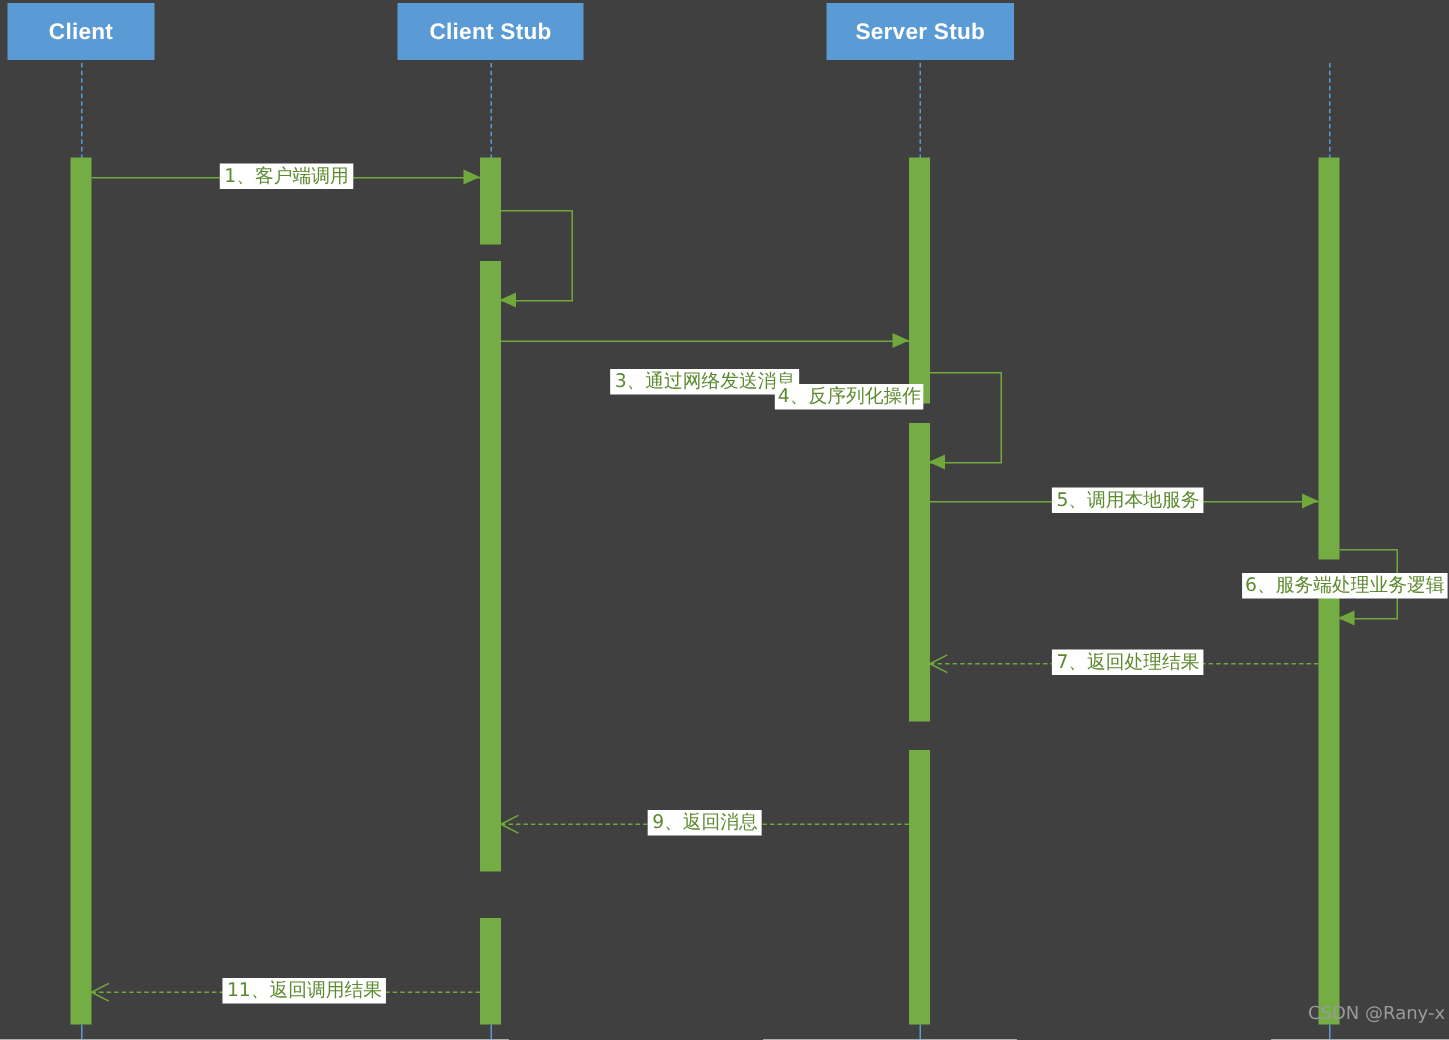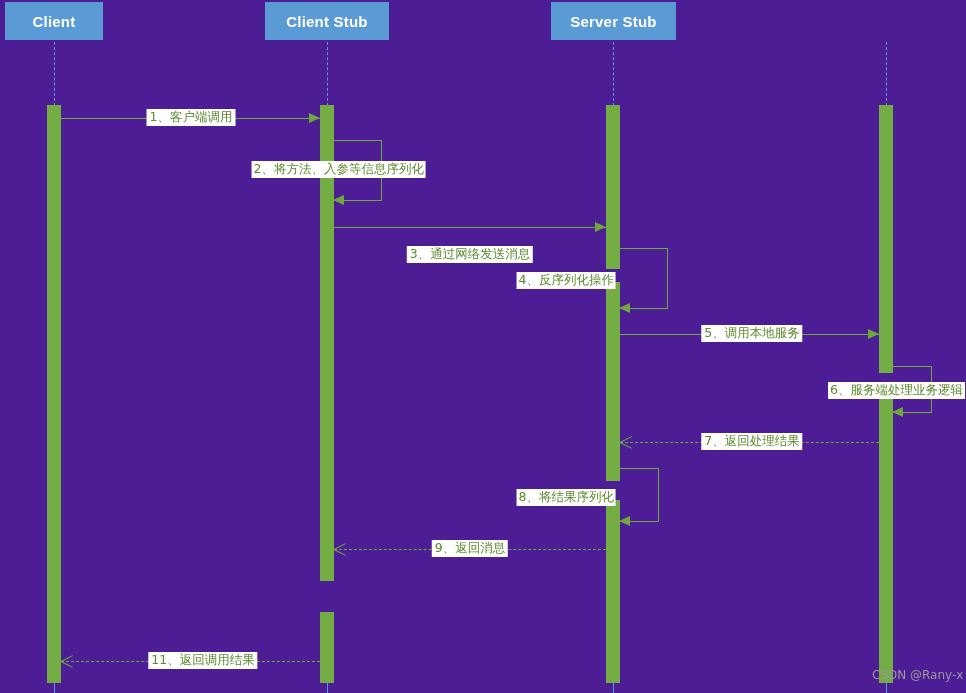--- a/index.html
+++ b/index.html
@@ -7,21 +7,21 @@
     padding: 0;
     background: #ffffff;
   }
   body {
     font-family: "Liberation Sans", "DejaVu Sans", sans-serif;
   }
   #canvas {
     position: relative;
     width: 966px;
     height: 693px;
-    background: #4c1d95;
+    background: #404040;
     overflow: hidden;
   }
 
   
   .actor-box {
     position: absolute;
     top: 2px;
     height: 38px;
     background: #5B9BD5;
     color: #ffffff;
@@ -200,35 +200,34 @@
     <div class="msg-line" style="width:259px;"></div>
     <div class="arrow-right" style="left:248px;"></div>
     <div class="msg-label" style="left:130px;">1、客户端调用</div>
   </div>
 
   <div class="selfcall" style="left:334px;top:140px;width:60px;height:62px;">
     <div class="top-line" style="top:0;width:48px;"></div>
     <div class="right-line" style="left:47px;top:0;height:60px;"></div>
     <div class="bottom-line" style="top:60px;width:48px;"></div>
     <div class="self-arrow" style="top:55px;"></div>
-    <div class="self-label" style="left:92px;top:21px;">2、将方法、入参等信息序列化</div>
   </div>
 
   <div class="msg" style="left:334px;top:227px;width:272px;">
     <div class="msg-line" style="width:272px;"></div>
     <div class="arrow-right" style="left:261px;"></div>
     <div class="msg-label" style="left:136px;margin-top:28px;">3、通过网络发送消息</div>
   </div>
 
   <div class="selfcall" style="left:620px;top:248px;width:60px;height:62px;">
     <div class="top-line" style="top:0;width:48px;"></div>
     <div class="right-line" style="left:47px;top:0;height:60px;"></div>
     <div class="bottom-line" style="top:60px;width:48px;"></div>
     <div class="self-arrow" style="top:55px;"></div>
-    <div class="self-label" style="left:-4px;top:24px;">4、反序列化操作</div>
+    <div class="self-label" style="left:-4px;top:8px;">4、反序列化操作</div>
   </div>
 
   <div class="msg" style="left:620px;top:334px;width:259px;">
     <div class="msg-line" style="width:259px;"></div>
     <div class="arrow-right" style="left:248px;"></div>
     <div class="msg-label" style="left:132px;">5、调用本地服务</div>
   </div>
 
   <div class="selfcall" style="left:893px;top:366px;width:50px;height:50px;">
     <div class="top-line" style="top:0;width:39px;"></div>
@@ -237,27 +236,20 @@
     <div class="self-arrow" style="top:41px;"></div>
     <div class="self-label" style="left:72px;top:16px;">6、服务端处理业务逻辑</div>
   </div>
 
   <div class="msg" style="left:620px;top:442px;width:259px;">
     <div class="msg-line dashed" style="width:259px;"></div>
     <div class="arrow-left-open" style="left:0;"></div>
     <div class="msg-label" style="left:132px;">7、返回处理结果</div>
   </div>
 
-  <div class="selfcall" style="left:620px;top:468px;width:50px;height:56px;">
-    <div class="top-line" style="top:0;width:39px;"></div>
-    <div class="right-line" style="left:38px;top:0;height:53px;"></div>
-    <div class="bottom-line" style="top:53px;width:39px;"></div>
-    <div class="self-arrow" style="top:48px;"></div>
-    <div class="self-label" style="left:-4px;top:21px;">8、将结果序列化</div>
-  </div>
 
   <div class="msg" style="left:334px;top:549px;width:272px;">
     <div class="msg-line dashed" style="width:272px;"></div>
     <div class="arrow-left-open" style="left:0;"></div>
     <div class="msg-label" style="left:136px;">9、返回消息</div>
   </div>
 
 
   <div class="msg" style="left:61px;top:661px;width:259px;">
     <div class="msg-line dashed" style="width:259px;"></div>

